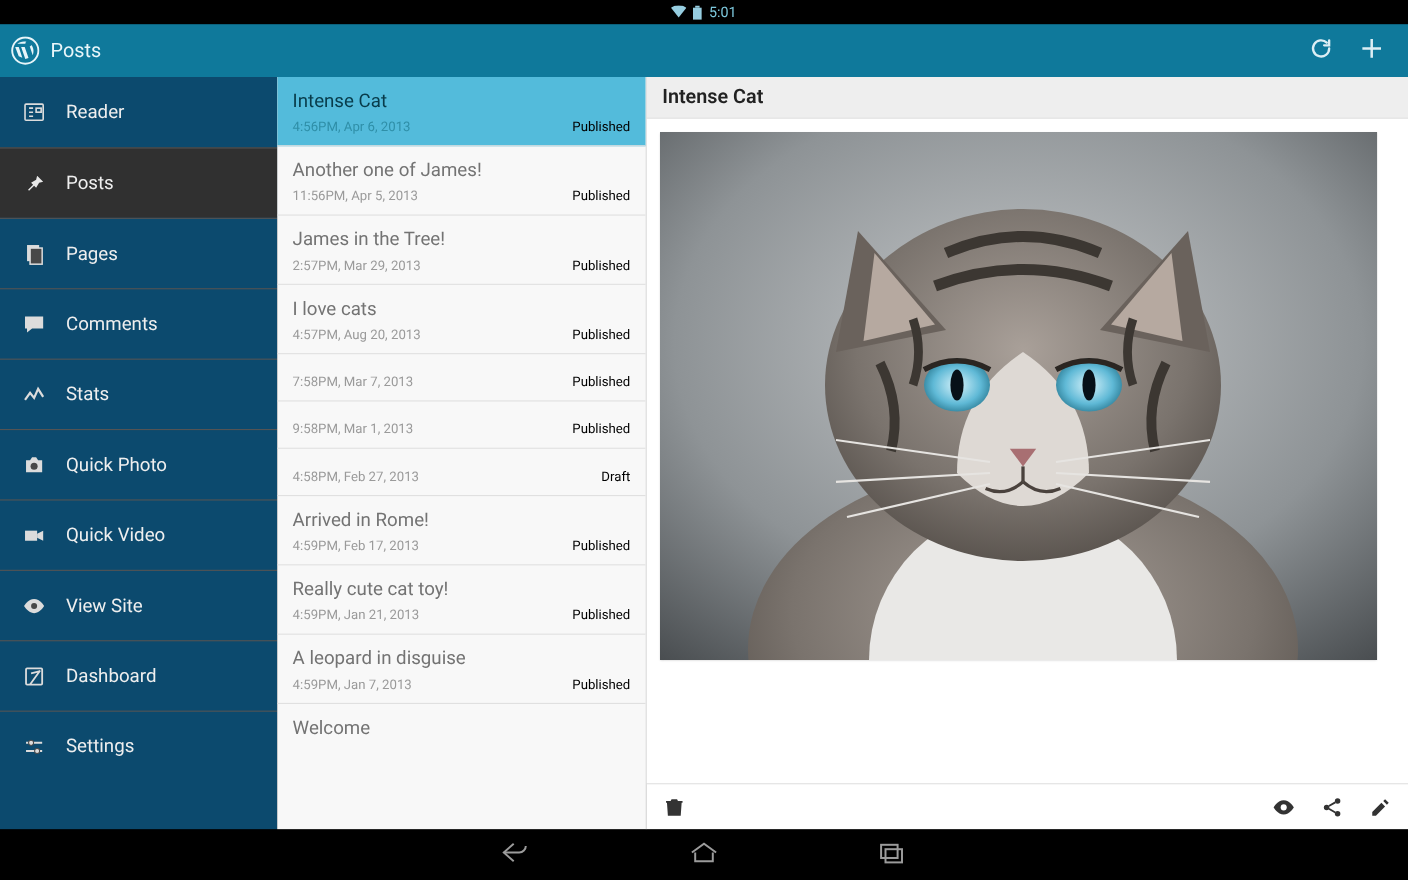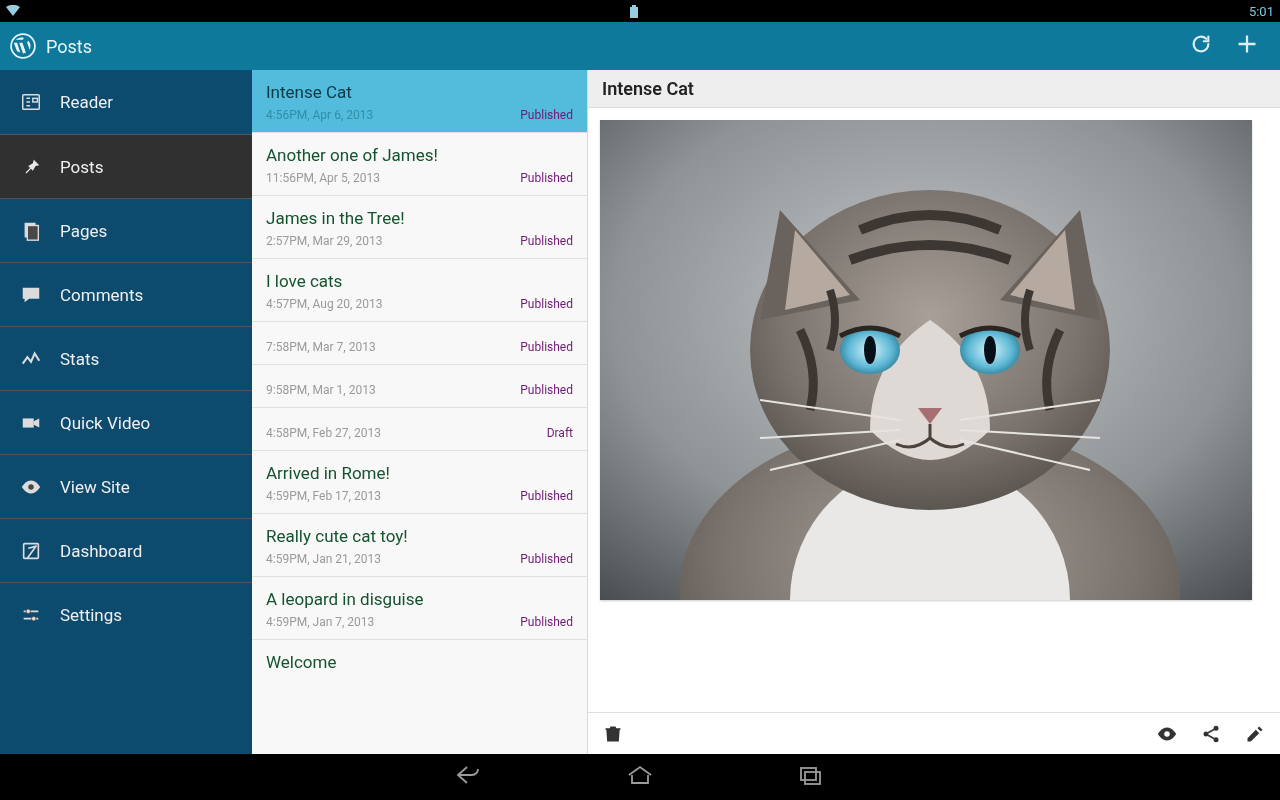--- a/index.html
+++ b/index.html
@@ -1,19 +1,19 @@
 <!DOCTYPE html>
 <html><head>
 <meta charset="utf-8">
 <style>
   * { margin: 0; padding: 0; box-sizing: border-box; }
   html, body { width: 1280px; height: 800px; font-family: Roboto, "Helvetica Neue", Arial, sans-serif; background:#000; }
   .device { width:1280px; height:800px; display:flex; flex-direction:column; background:#000; }
   
-  .statusbar { height:22px; background:#000; color:#a8d6e6; font-size:12px; display:flex; justify-content:space-between; align-items:center; padding:0 6px; gap:6px;border-radius:10px; }
+  .statusbar { height:22px; background:#000; color:#a8d6e6; font-size:12px; display:flex; justify-content:center; align-items:center; padding:0 6px; gap:6px;border-radius:10px; }
   .statusbar .time { color:#7cc7dc; font-size:13px; }
   .statusbar svg { display:block; }
   
   .actionbar { height:48px; background:#0f799b; color:#dff1f6; display:flex; align-items:center; padding:0 10px; }
   .actionbar .brand { display:flex; align-items:center; gap:10px; }
   .actionbar .brand svg { display:block; }
   .actionbar .title { font-size:18px; font-weight:400; color:#e9f6fa; }
   .actionbar .spacer { flex:1; }
   .actionbar .action { width:46px; height:48px; display:flex; align-items:center; justify-content:center; }
   .actionbar .action svg { opacity:.95; }
@@ -22,25 +22,25 @@
   .sidebar { width:252px; background:#0c4a6e; color:#e0e0e0; display:flex; flex-direction:column; }
   .side-item { height:64px; display:flex; align-items:center; gap:18px; padding:0 20px; border-top:1px solid #545454; cursor:default; }
   .side-item:first-child { border-top:none; }
   .side-item.active { background:#303030; }
   .side-item .label { font-size:17px; color:#efefef; }
   .side-item svg { display:block; }
   
   .postlist { width:336px; background:#f8f8f8; border-right:1px solid #d7d7d7; overflow:hidden; display:flex; flex-direction:column; }
   .post-item { padding:12px 14px 10px 14px; border-bottom:1px solid #e0e0e0; }
   .post-item.selected { background:#53bbdb; }
-  .post-item .ptitle { font-size:17px; color:#14532d; }
+  .post-item .ptitle { font-size:17px; color:#737373; }
   .post-item.selected .ptitle { color:#083b4a; }
   .post-item .meta { display:flex; justify-content:space-between; margin-top:6px; font-size:12px; color:#9a9a9a;gap:14px; }
   .post-item.selected .meta { color:#2f8fa8; }
-  .post-item .meta .status { color:#701a75; }
+  .post-item .meta .status { color:#000000; }
   
   .detail { flex:1; background:#fff; display:flex; flex-direction:column; }
   .detail-header { height:38px; background:#eeeeee; border-bottom:1px solid #dcdcdc; display:flex; align-items:center; padding:0 14px; font-size:18px; font-weight:600; color:#222; }
   .detail-body { flex:1; padding:12px; background:#fff; }
   .image-wrap { width:652px; height:480px; background:#ccc; box-shadow:0 1px 2px rgba(0,0,0,.2); overflow:hidden; }
   .image-wrap svg { display:block; }
   .detail-footer { height:42px; border-top:1px solid #e0e0e0; display:flex; align-items:center; padding:0 10px; gap:14px; }
   .detail-footer .ftspacer { flex:1; }
   .detail-footer .fticon { width:30px; height:30px; display:flex; align-items:center; justify-content:center; }
   .detail-footer .fticon svg { display:block; }
@@ -134,20 +134,29 @@
         </span>
         <span class="label">Comments</span>
       </div>
       <div class="side-item">
         <span>
           <svg width="22" height="22" viewBox="0 0 24 24" fill="none" stroke="#dcdcdc" stroke-width="2.2">
               <path d="M3 17l5-7 4 5 4-9 5 8"></path>
             </svg>
         </span>
         <span class="label">Stats</span>
+      </div>
+      <div class="side-item">
+        <span>
+          <svg width="22" height="22" viewBox="0 0 24 24" fill="#dcdcdc">
+              <path d="M4 7h4l2-3h4l2 3h4v12H4z"></path>
+              <circle cx="12" cy="13" r="3.5" fill="#484848"></circle>
+            </svg>
+        </span>
+        <span class="label">Quick Photo</span>
       </div>
       <div class="side-item">
         <span>
           <svg width="22" height="22" viewBox="0 0 24 24" fill="#dcdcdc">
               <rect x="3" y="7" width="12" height="10"></rect>
               <path d="M15 10l6-3v10l-6-3z"></path>
             </svg>
         </span>
         <span class="label">Quick Video</span>
       </div>

